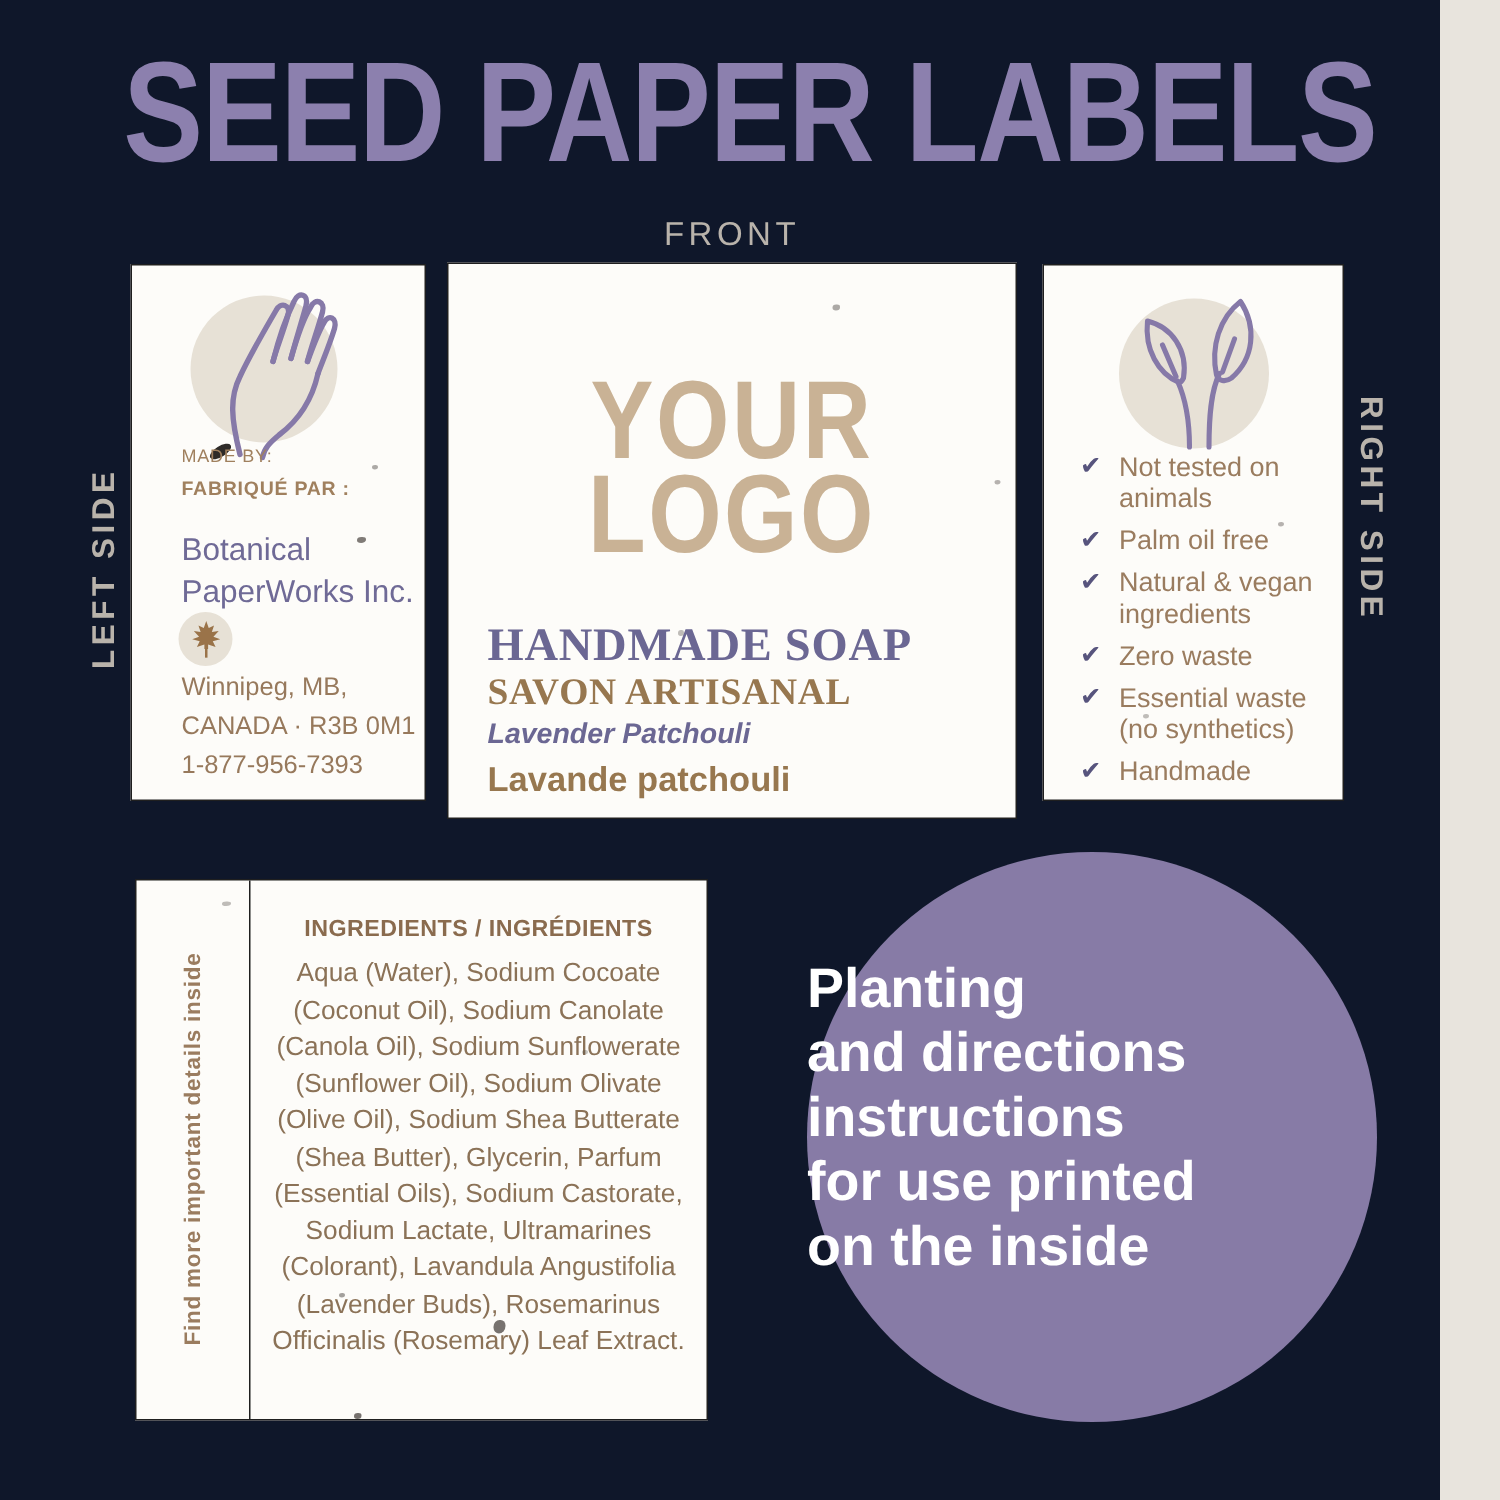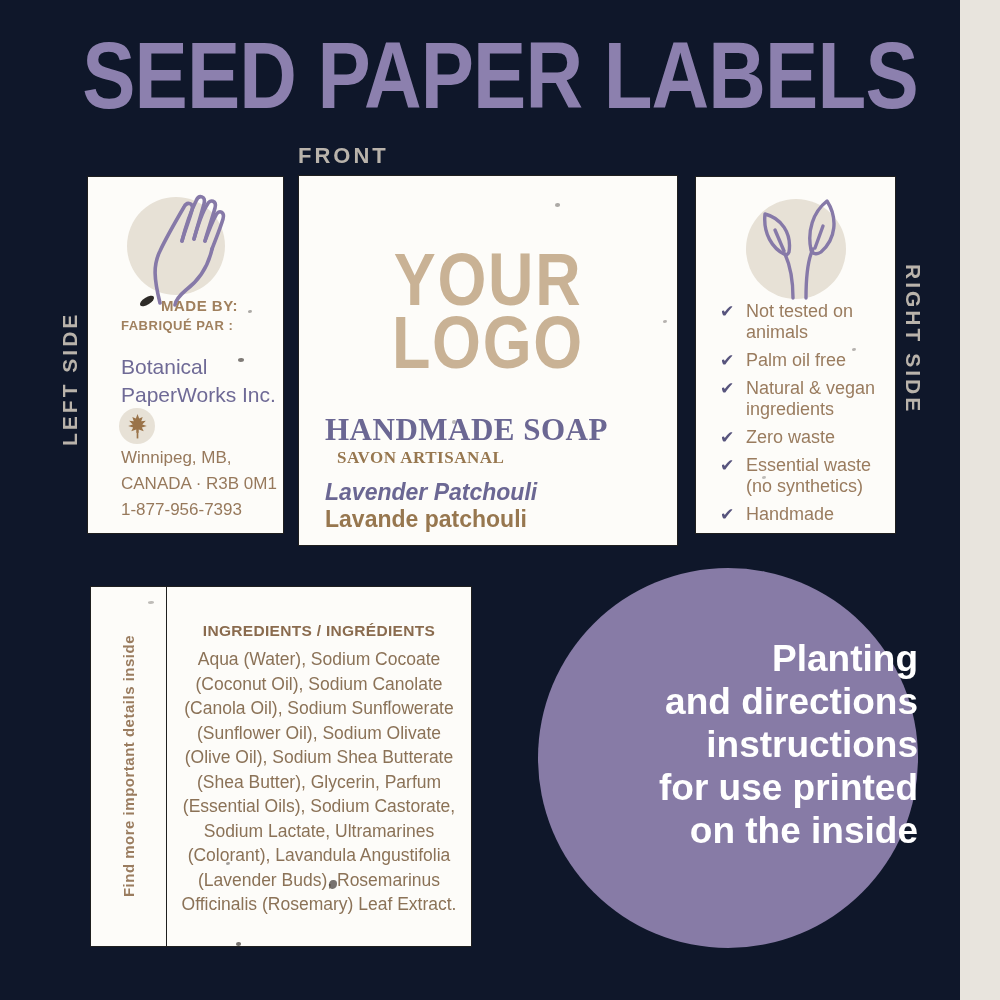--- a/index.html
+++ b/index.html
@@ -12,21 +12,21 @@
   
   .main-title {
     position:absolute; top:28px; left:0; width:1000px;
     text-align:center; font-size:95px; font-weight:bold;
     color:#8C80AE; letter-spacing:-1px; line-height:1.0;
     transform:scaleX(.84); transform-origin:center;
     white-space:nowrap;
   }
   
   .sec-label {
-    position:absolute; font-weight:bold;
+    position:absolute; text-align:center; font-weight:normal;
     color:#B9B3AB; font-size:22px; letter-spacing:3px;
   }
   #front-label { left:298px; width:380px; top:143px; }
   #back-label  { left:90px;  width:382px; top:555px; }
   .v-label {
     position:absolute; font-weight:bold; color:#B9B3AB;
     font-size:21px; letter-spacing:3px; white-space:nowrap;
   }
   .v-up   { writing-mode:vertical-rl; transform:rotate(180deg); } 
   .v-down { writing-mode:vertical-rl; }                           
@@ -37,34 +37,34 @@
     position:absolute; background:#FDFCF9;
     border:1.5px solid #1f1f1f; box-sizing:border-box;
   }
   #left-panel   { left:87px;  top:176px; width:197px; height:358px; }
   #center-panel { left:298px; top:175px; width:380px; height:371px; }
   #right-panel  { left:695px; top:176px; width:201px; height:358px; }
   #back-panel   { left:90px;  top:586px; width:382px; height:361px; display:flex; }
   .beige-circle { position:absolute; background:#E7E1D6; border-radius:50%; }
   
   .lp-text { position:absolute; left:33px; }
-  .made-by    { top:120px; font-size:15px; font-weight:bold; color:#A0805E; letter-spacing:.5px;margin-left:40px; }
+  .made-by    { top:120px; font-size:12px; font-weight:normal; color:#A0805E; letter-spacing:.5px; }
   .fabrique   { top:141px; font-size:13px; font-weight:bold; color:#A0805E; letter-spacing:.5px; }
   .company    { top:176px; font-size:21px; color:#6F6A96; line-height:28px; }
   .address    { top:268px; font-size:17px; color:#97795C; line-height:26px; }
   
   .logo-block {
     position:absolute; top:72px; left:0; width:100%; text-align:center;
     font-weight:bold; color:#C9B295; font-size:74px; line-height:63px;
     letter-spacing:2px; transform:scaleX(.85); transform-origin:center;
   }
   .cp-line { position:absolute; left:26px; white-space:nowrap; }
   .soap-en { top:236px; font-family:"Liberation Serif", serif; font-weight:bold; font-size:31px; color:#6B6793; letter-spacing:.5px; }
-  .soap-fr { top:272px; font-family:"Liberation Serif", serif; font-weight:bold; font-size:17px; color:#97774F; letter-spacing:.5px;margin-left:12px; }
-  .scent-en { top:303px; font-style:italic; font-weight:bold; font-size:23px; color:#6B6793; }
+  .soap-fr { top:272px; font-family:"Liberation Serif", serif; font-weight:bold; font-size:25px; color:#97774F; letter-spacing:.5px; }
+  .scent-en { top:303px; font-style:italic; font-weight:bold; font-size:19px; color:#6B6793; }
   .scent-fr { top:330px; font-weight:bold; font-size:23px; color:#97774F; }
   
   .checklist {
     position:absolute; top:124px; left:24px; width:165px;
     display:flex; flex-direction:column; gap:7px;
     list-style:none; margin:0; padding:0;
   }
   .check-row { display:flex; align-items:flex-start; }
   .check-mark {
     width:26px; flex:0 0 26px; color:#57547D; font-weight:bold;
@@ -74,28 +74,28 @@
   .check-text { font-size:18px; line-height:21px; color:#9A7C5F; }
   
   .back-strip {
     width:75px; flex:0 0 75px; border-right:1.5px solid #1f1f1f;
     display:flex; align-items:center; justify-content:center;
   }
   .back-vertical {
     font-size:15px; font-weight:bold; color:#9A7C5F; letter-spacing:.5px;
     white-space:nowrap;
   }
-  .back-main { flex:1; padding:24px 13px 0 13px; text-align:center;margin-top:11px; }
+  .back-main { flex:1; padding:24px 13px 0 13px; text-align:center; }
   .ing-title { font-size:15.5px; font-weight:bold; color:#8A6B4E; letter-spacing:.3px; }
   .ing-body  { margin-top:7px; font-size:17.5px; line-height:24.5px; color:#8B7257; }
   
   .callout-circle {
     position:absolute; left:538px; top:568px; width:380px; height:380px;
     border-radius:50%; background:#877BA6;
-    display:flex; flex-direction:column; align-items:flex-end; justify-content:center;
+    display:flex; flex-direction:column; align-items:flex-start; justify-content:center;
     padding-bottom:28px; box-sizing:border-box;
   }
   .callout-line {
     color:#ffffff; font-weight:bold; font-size:37px; line-height:43px;
     text-align:center; white-space:nowrap;
   }
   
   .speck { position:absolute; background:#4a4440; border-radius:50% 40% 55% 45%; opacity:.75; }
   svg { display:block; }
   .icon-svg { position:absolute; }

